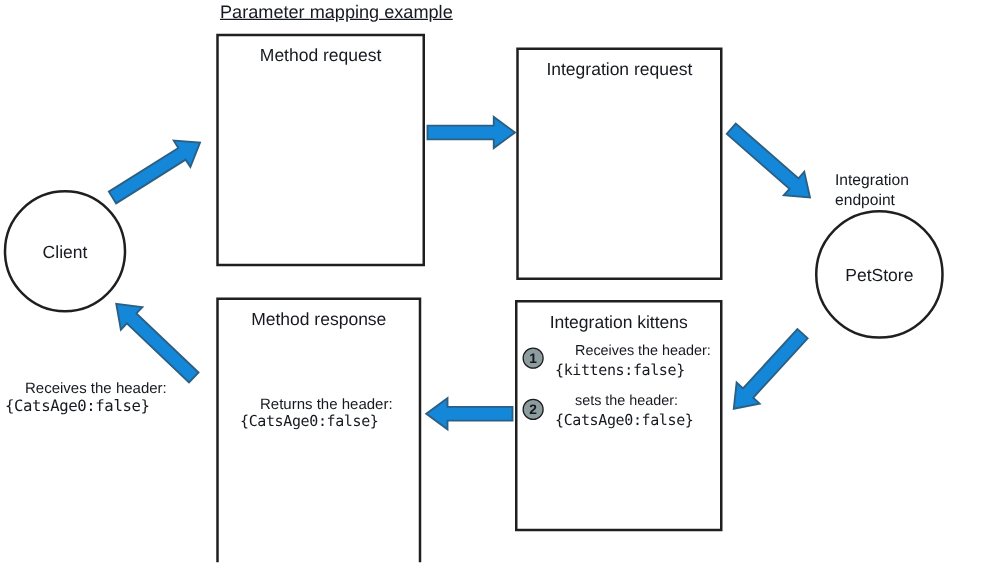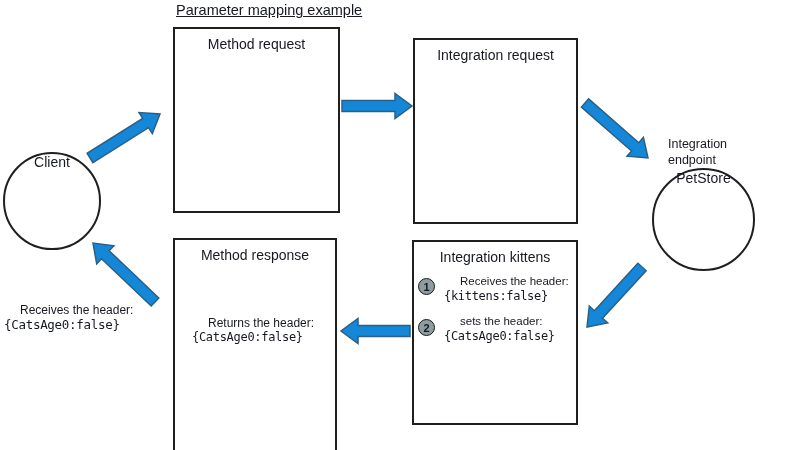--- a/index.html
+++ b/index.html
@@ -8,21 +8,21 @@
     font-family:"Liberation Sans",sans-serif;color:#16191f;
     --arrow-fill:#1587d8;--arrow-stroke:#2b6084;--line:#1f1f1f;--step-fill:#8d9c9e;
   }
   .abs{position:absolute;}
   .diagram-title{
     left:176px;top:2px;width:406px;text-align:left;
     font-size:14.5px;line-height:17px;text-decoration:underline;
   }
   .node-circle{
     border:2px solid var(--line);border-radius:50%;background:#fff;
-    display:flex;align-items:flex-start;justify-content:center;
+    display:flex;align-items:center;justify-content:center;
     font-size:14px;
   }
   .client-circle{left:3px;top:152px;width:94px;height:94px;}
   .petstore-circle{left:652px;top:168px;width:99px;height:99px;}
   .box{
     border:2px solid var(--line);background:#fff;box-sizing:border-box;
   }
   .box-method-request{left:173px;top:27px;width:167px;height:186px;}
   .box-integration-request{left:413px;top:26px;width:165px;height:186px;margin-top:12px;}
   .box-method-response{left:173px;top:238px;width:164px;height:216px;}

